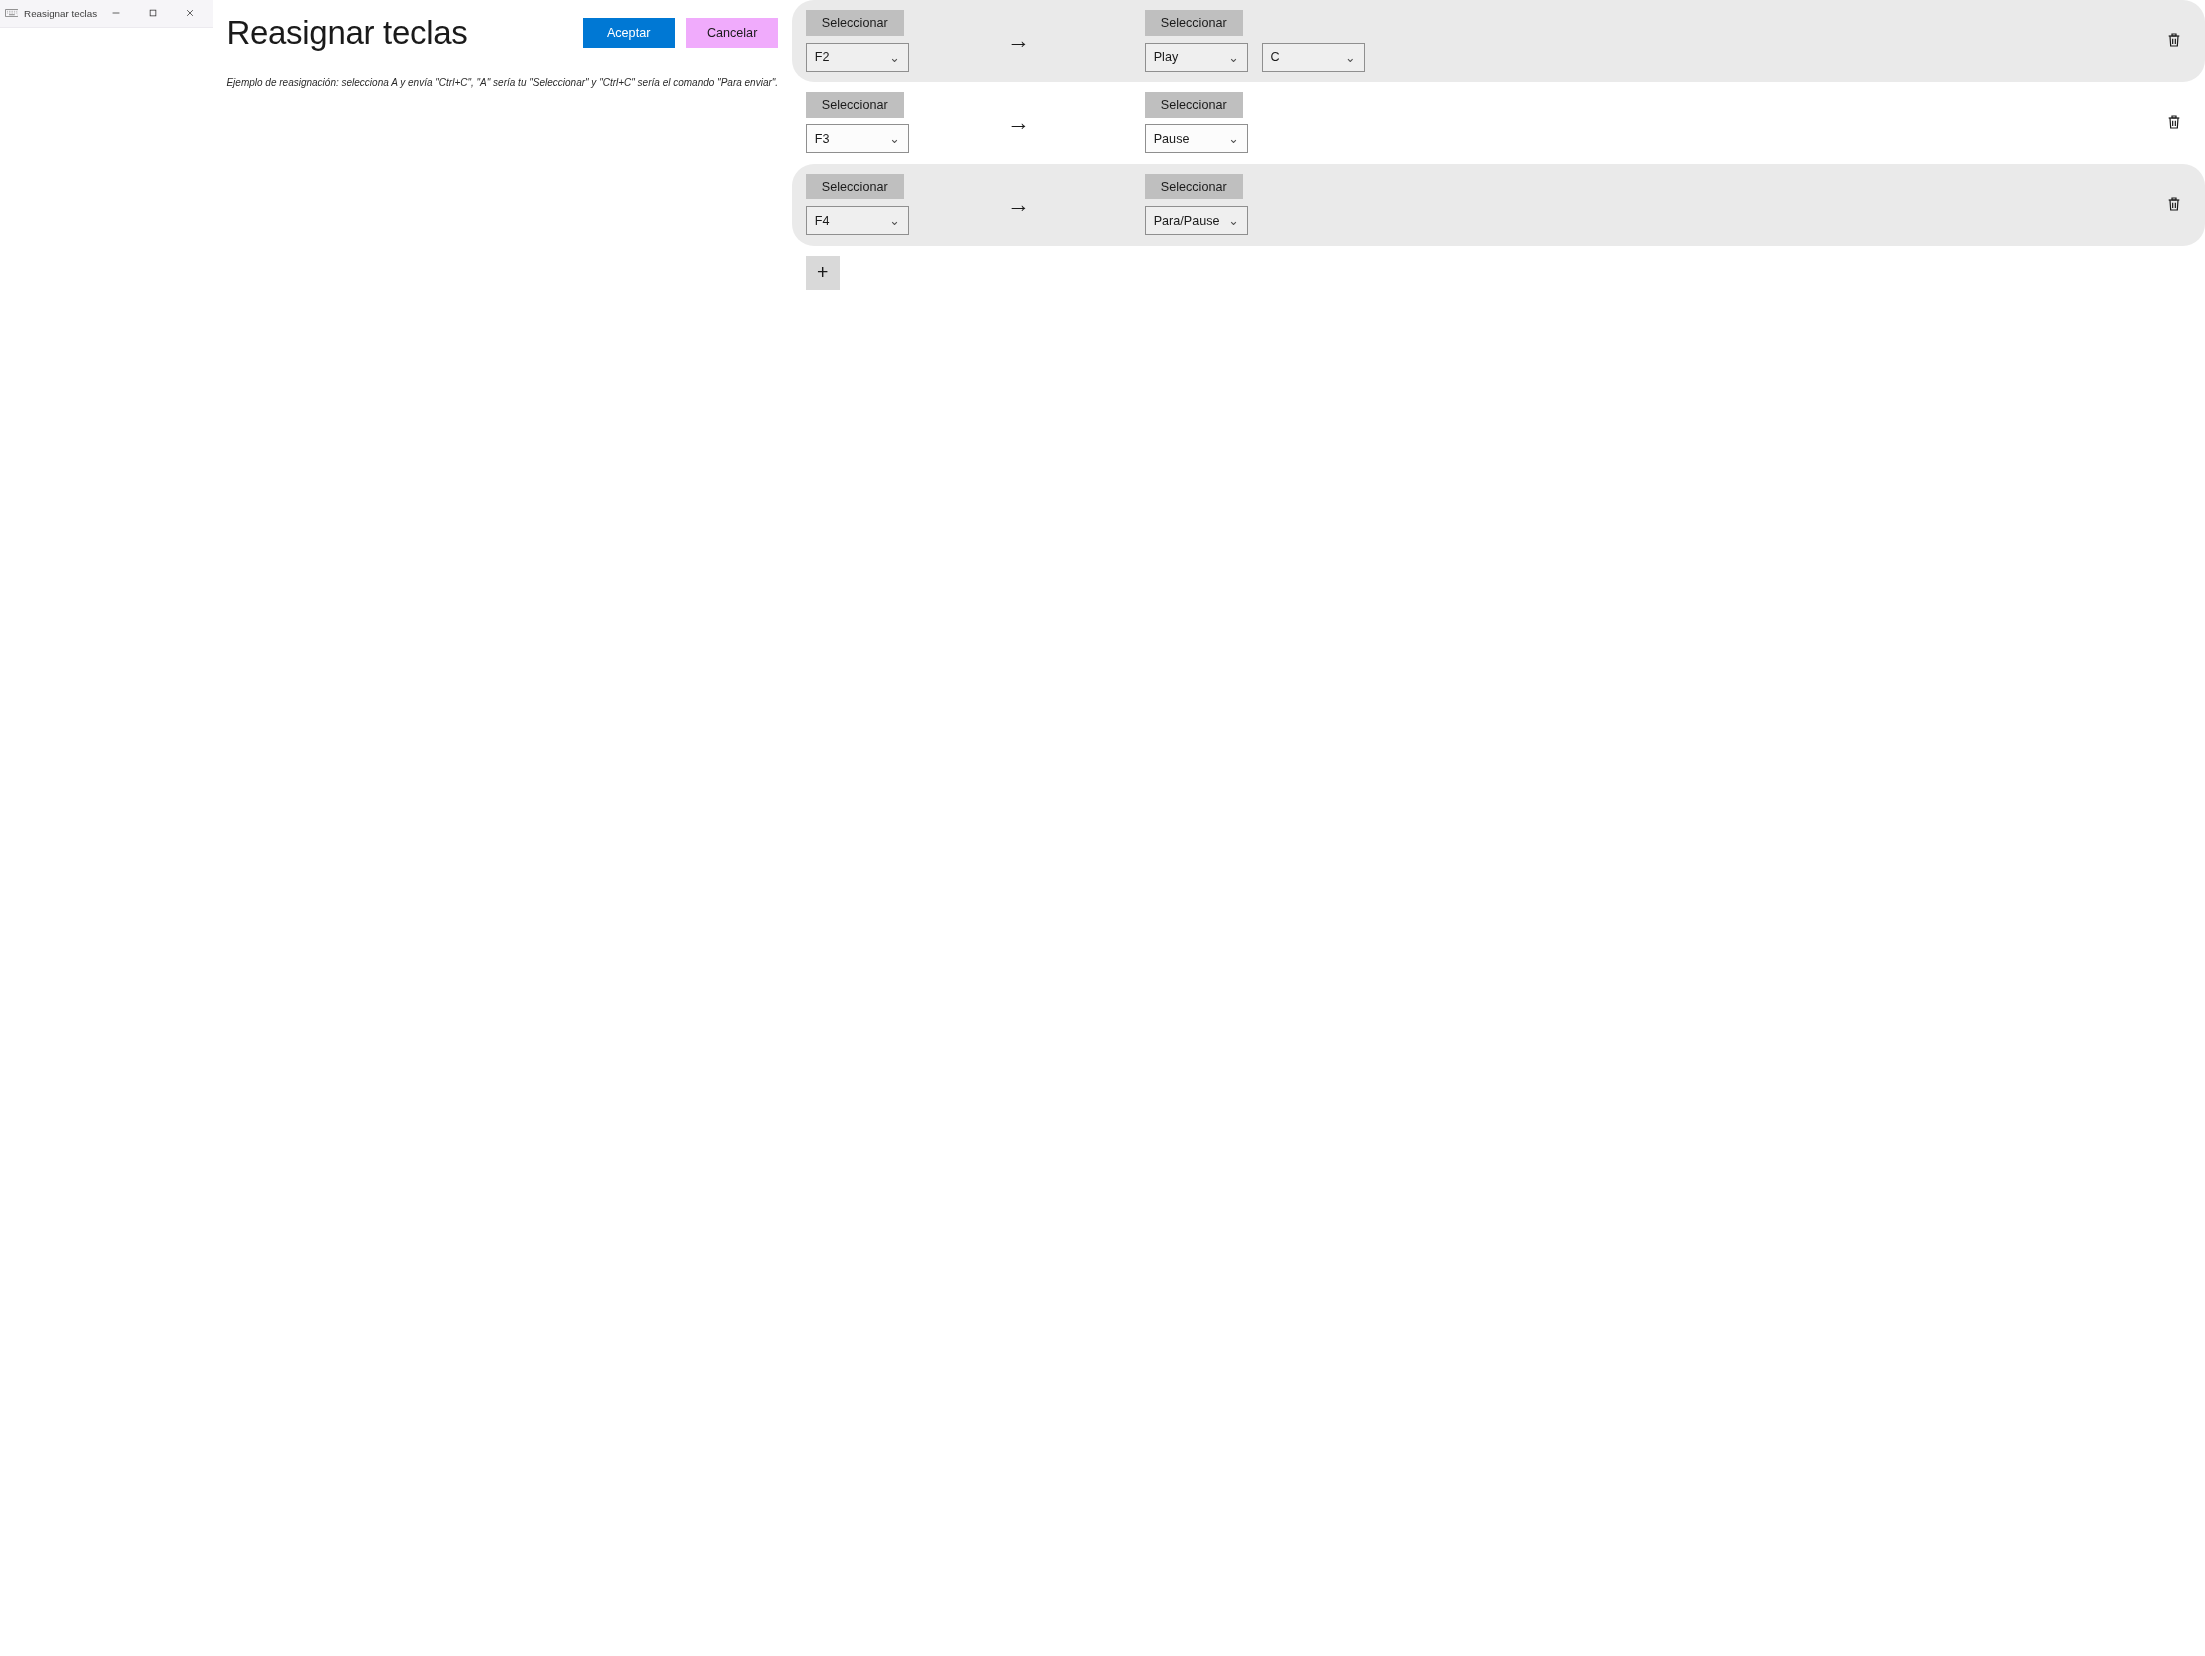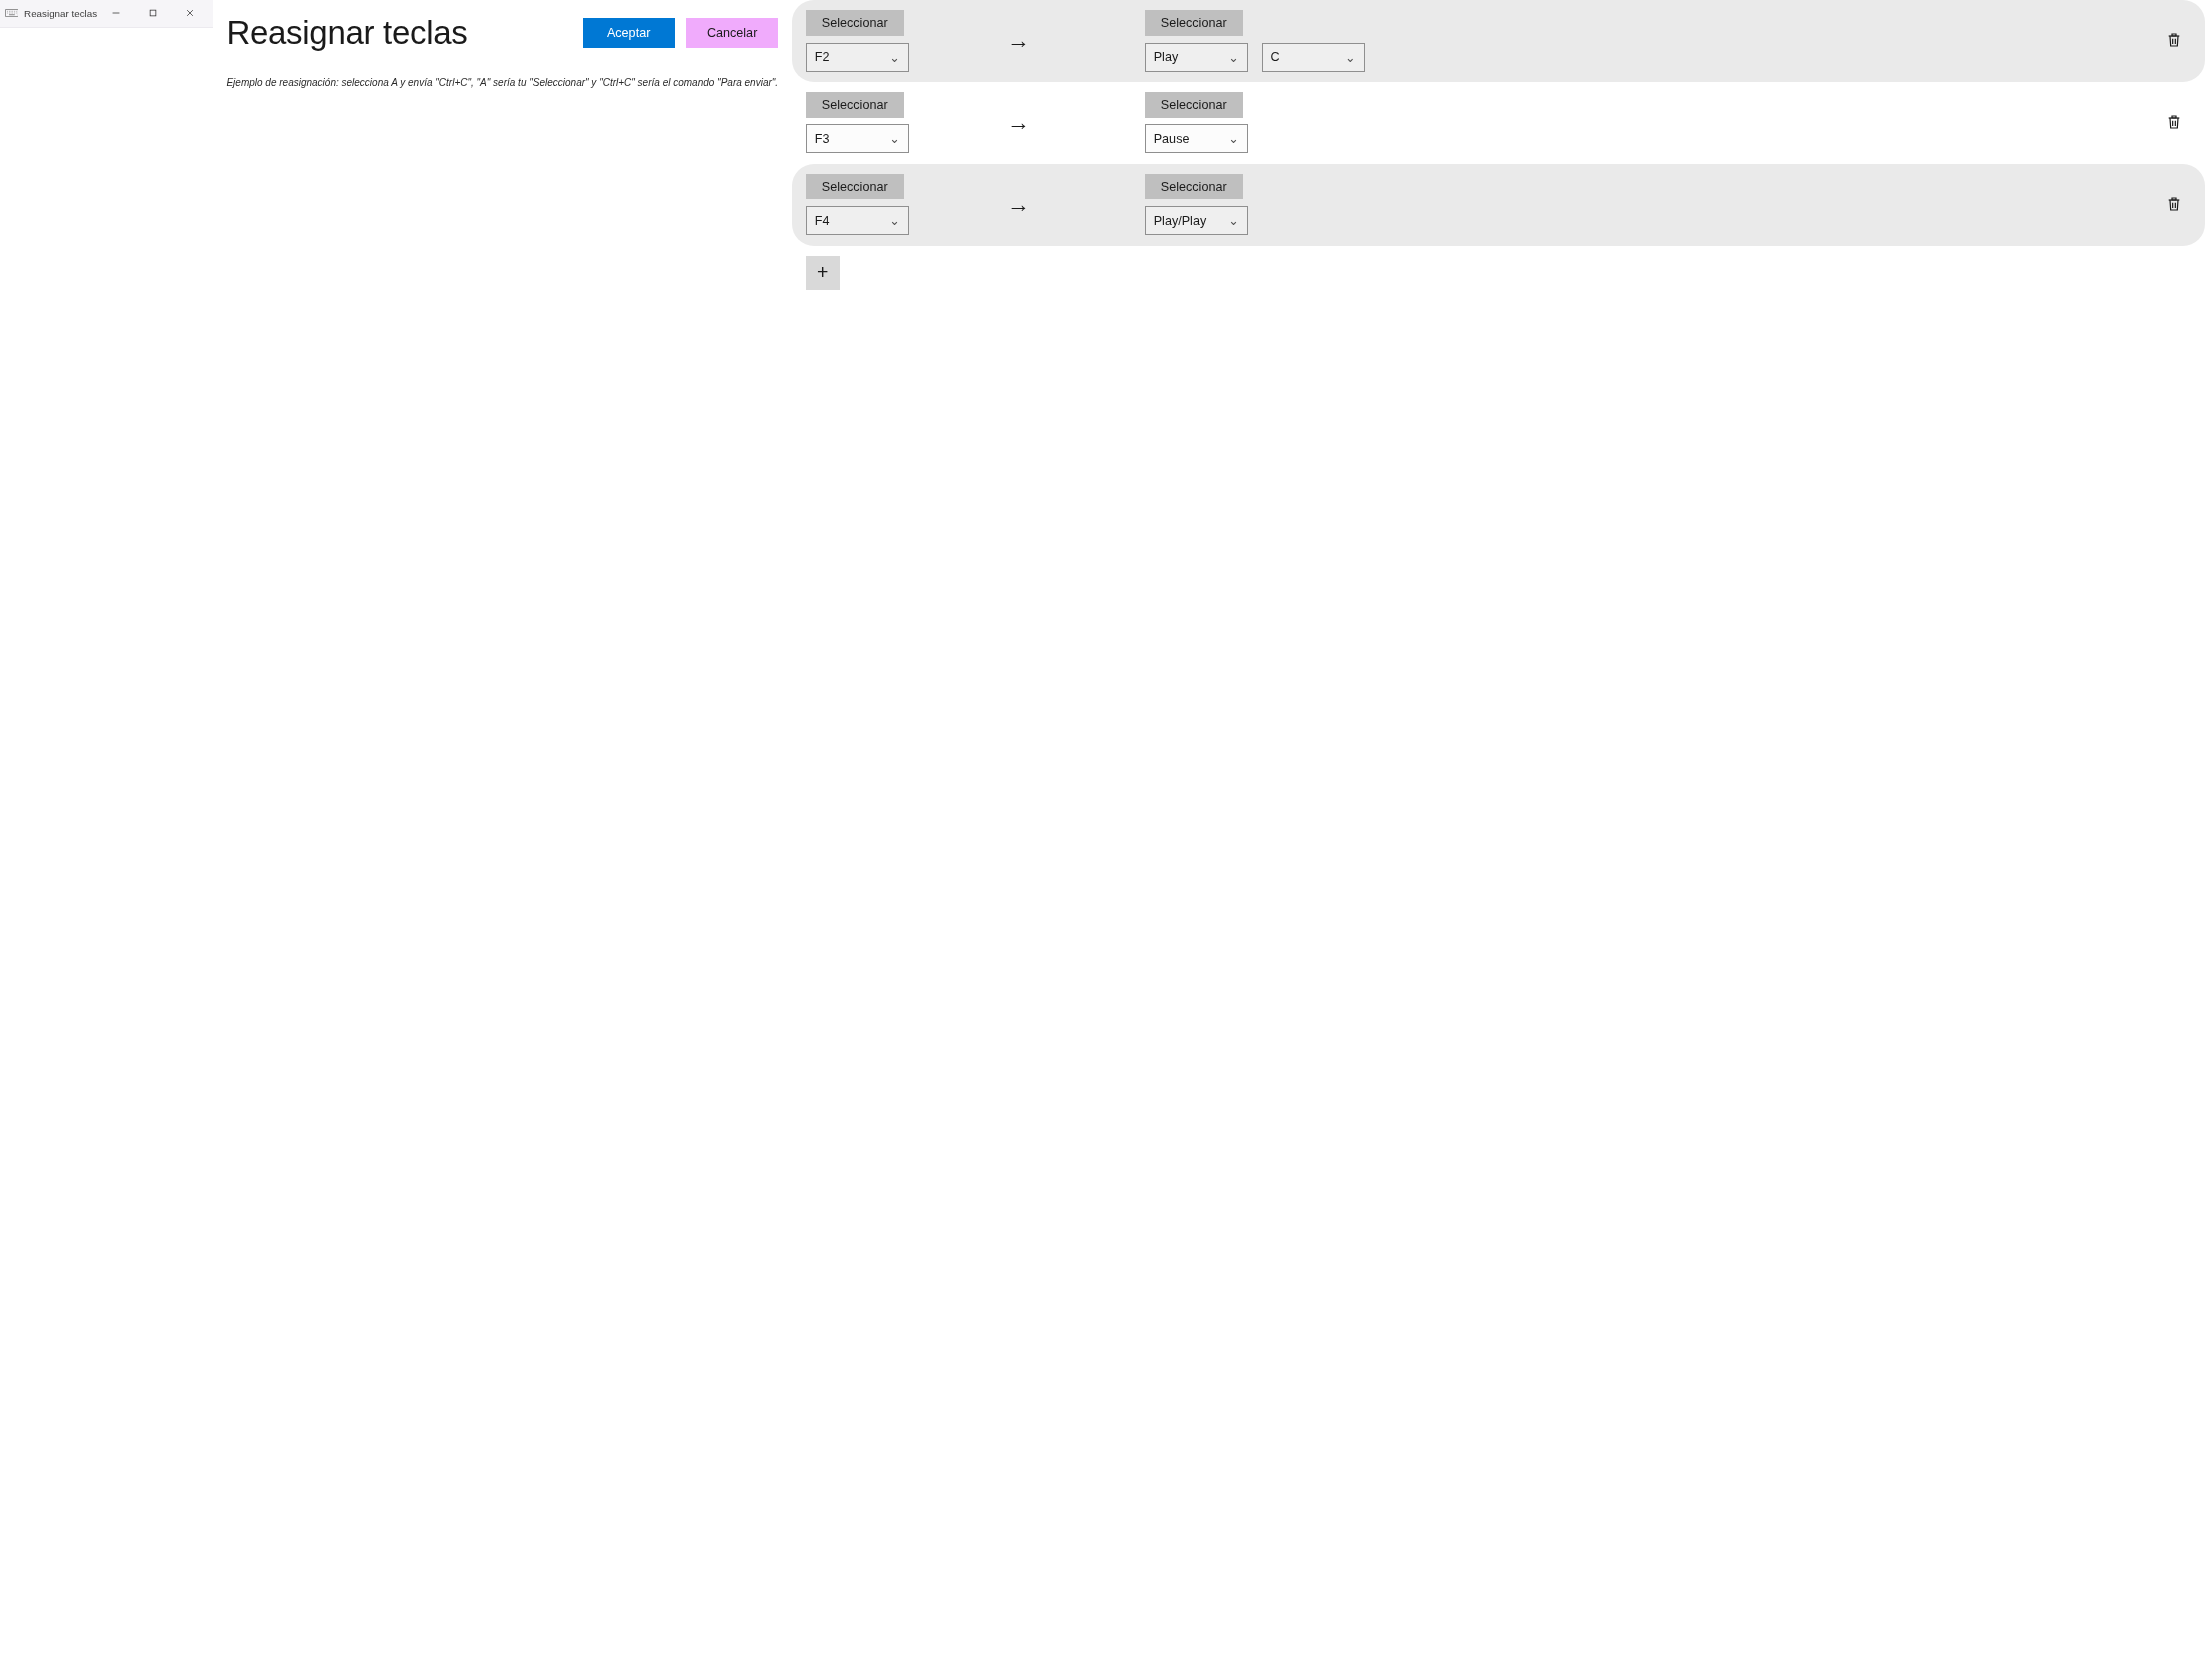--- a/index.html
+++ b/index.html
@@ -297,21 +297,21 @@
             <span>F4</span>
             <span class="chev">⌄</span>
           </div>
         </div>
       </div>
       <div class="arrow-cell">→</div>
       <div class="col-to">
         <button class="label-btn">Seleccionar</button>
         <div class="key-dropdowns">
           <div class="key-select dim">
-            <span>Play/Play</span>
+            <span>Para/Pause</span>
             <span class="chev">⌄</span>
           </div>
         </div>
       </div>
       <div class="trash-cell">
         <span>
           <svg class="trash-icon" viewBox="0 0 24 24" fill="none" stroke="currentColor" stroke-width="1.8">
             <path d="M4 6h16"></path>
               <path d="M9 3h6v3H9z"></path>
               <path d="M6 6l1 15h10l1-15"></path>

